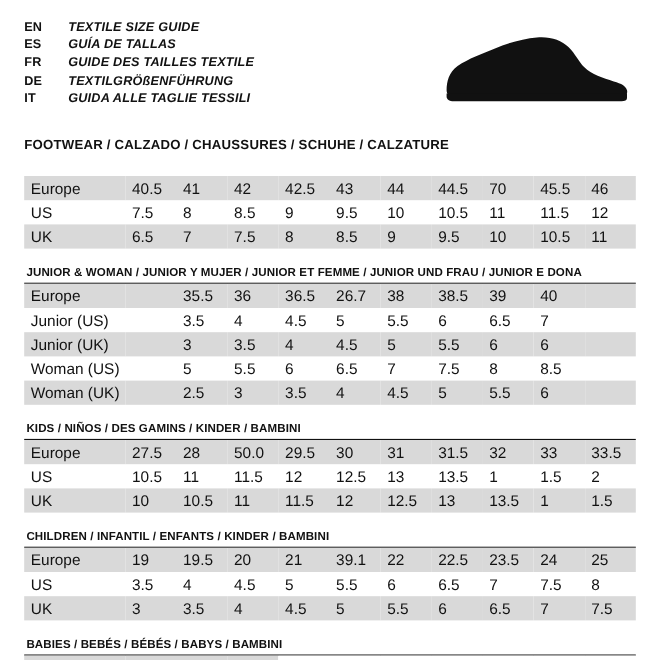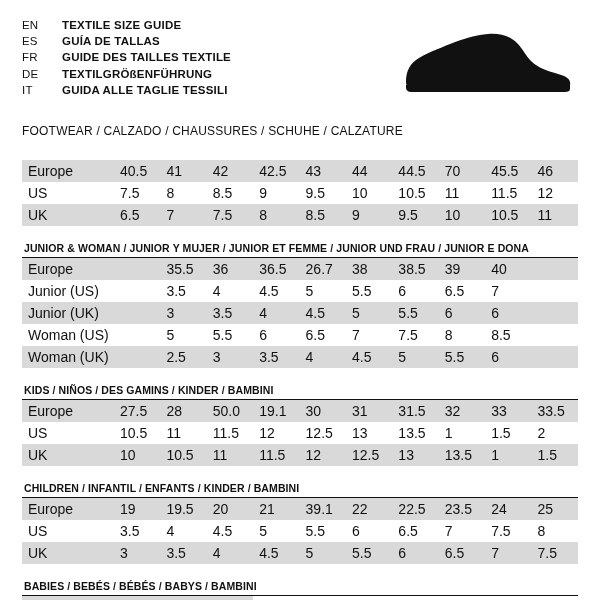--- a/index.html
+++ b/index.html
@@ -35,40 +35,41 @@
     font-size: 11.5px;
     line-height: 1.32;
   }
   .lang-table td {
     padding: 0 0 1px 0;
     vertical-align: top;
     white-space: nowrap;
   }
   .lang-code {
     width: 40px;
-    font-weight: 400;
+    font-weight: 700;
     letter-spacing: 0.2px;
   }
   .lang-title {
     font-weight: 700;
     letter-spacing: 0.2px;
+    font-style: italic;
   }
   .shoe-wrap {
     position: absolute;
     right: 28px;
     top: 22px;
     width: 180px;
     height: 78px;
   }
   .shoe-wrap svg { display: block; }
 
   .section-title {
     padding: 14px 22px 0 22px;
     font-size: 12px;
-    font-weight: 400;
+    font-weight: 700;
     letter-spacing: 0.2px;
   }
 
   
   .groups {
     padding: 22px 22px 0 22px;
   }
   .group {
     margin-bottom: 16px;
   }
@@ -267,21 +268,21 @@
 
     <div class="group">
       <div class="group-name">KIDS / NIÑOS / DES GAMINS / KINDER / BAMBINI</div>
       <table class="sizes">
         <tbody>
           <tr class="shaded">
             <td class="label">Europe</td>
             <td class="val">27.5</td>
             <td class="val">28</td>
             <td class="val">50.0</td>
-            <td class="val">19.1</td>
+            <td class="val">29.5</td>
             <td class="val">30</td>
             <td class="val">31</td>
             <td class="val">31.5</td>
             <td class="val">32</td>
             <td class="val">33</td>
             <td class="val">33.5</td>
           </tr>
           <tr>
             <td class="label">US</td>
             <td class="val">10.5</td>

